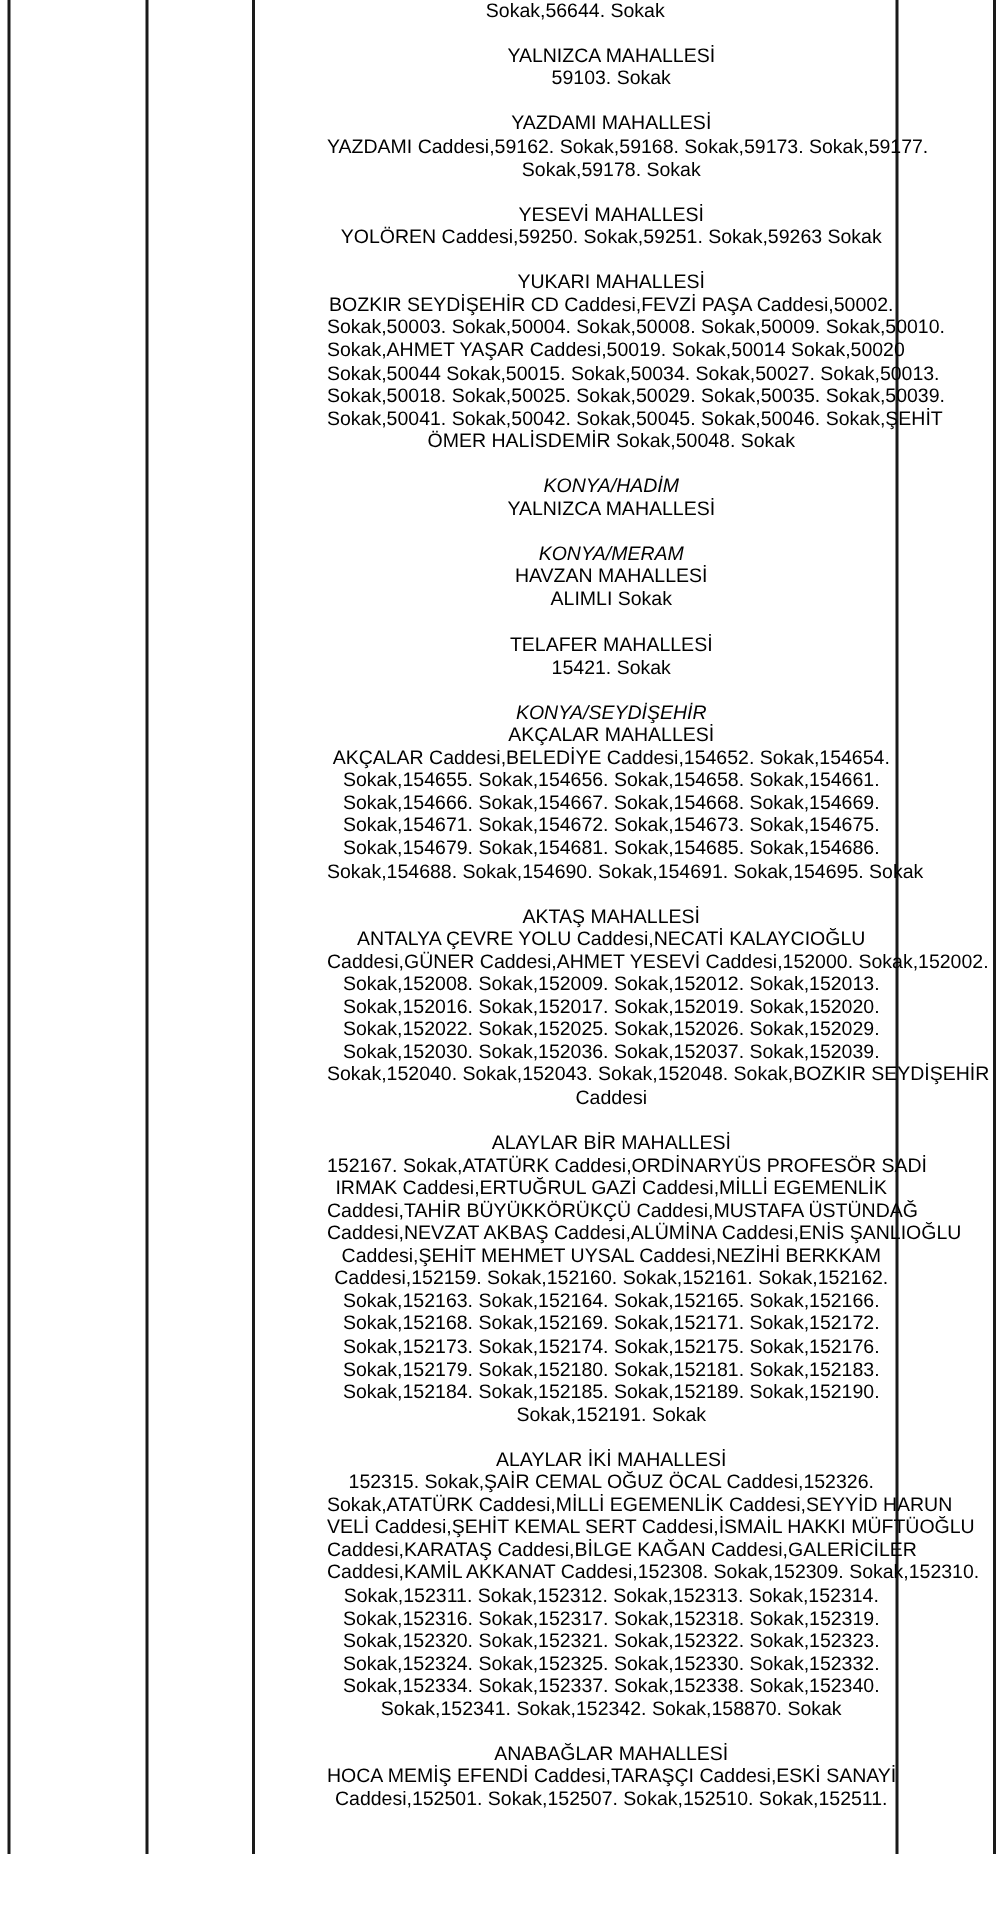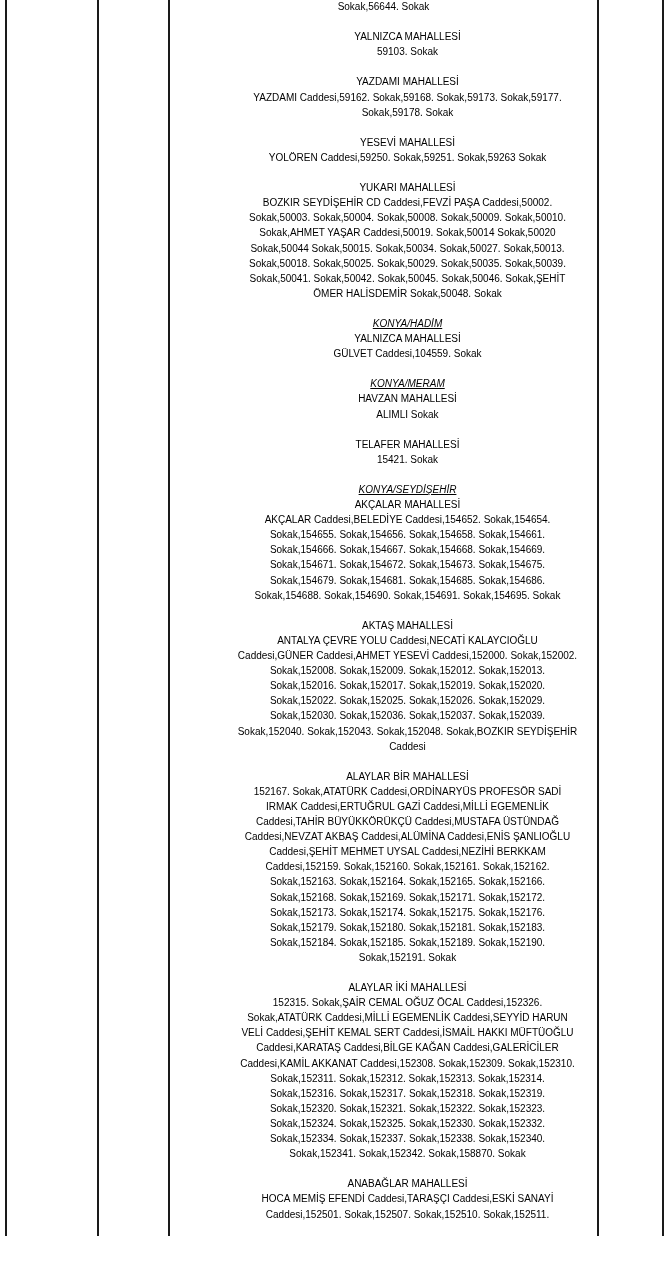--- a/index.html
+++ b/index.html
@@ -18,29 +18,28 @@
   }
   .page{position:absolute;inset:0;}
   .vline{
     position:absolute;top:0;height:1236px;width:2px;
     background:var(--border);
   }
   .cell{
     position:absolute;
     left:170px;width:427px;top:-1px;
     color:var(--fg);
-    font-size:10px;
+    font-size:13px;
     line-height:var(--line-h);
     text-align:center;
   }
   .block + .block{margin-top:var(--line-h);padding-left:48px;}
   .district,.title,.line{white-space:nowrap;}
   .district{
     font-style:italic;
-    text-decoration:underline;
   }
 </style>
 </head>
 <body>
 
 <div class="page">
 
   <div class="vline" style="left:5px"></div>
   <div class="vline" style="left:97px"></div>
   <div class="vline" style="left:168px"></div>
@@ -70,21 +69,20 @@
         <div class="line">Sokak,50003. Sokak,50004. Sokak,50008. Sokak,50009. Sokak,50010.</div>
         <div class="line">Sokak,AHMET YAŞAR Caddesi,50019. Sokak,50014 Sokak,50020</div>
         <div class="line">Sokak,50044 Sokak,50015. Sokak,50034. Sokak,50027. Sokak,50013.</div>
         <div class="line">Sokak,50018. Sokak,50025. Sokak,50029. Sokak,50035. Sokak,50039.</div>
         <div class="line">Sokak,50041. Sokak,50042. Sokak,50045. Sokak,50046. Sokak,ŞEHİT</div>
         <div class="line">ÖMER HALİSDEMİR Sokak,50048. Sokak</div>
       </section>
       <section class="block">
         <div class="district">KONYA/HADİM</div>
         <div class="title">YALNIZCA MAHALLESİ</div>
-        <div class="line">GÜLVET Caddesi,104559. Sokak</div>
       </section>
       <section class="block">
         <div class="district">KONYA/MERAM</div>
         <div class="title">HAVZAN MAHALLESİ</div>
         <div class="line">ALIMLI Sokak</div>
       </section>
       <section class="block">
         <div class="title">TELAFER MAHALLESİ</div>
         <div class="line">15421. Sokak</div>
       </section>

